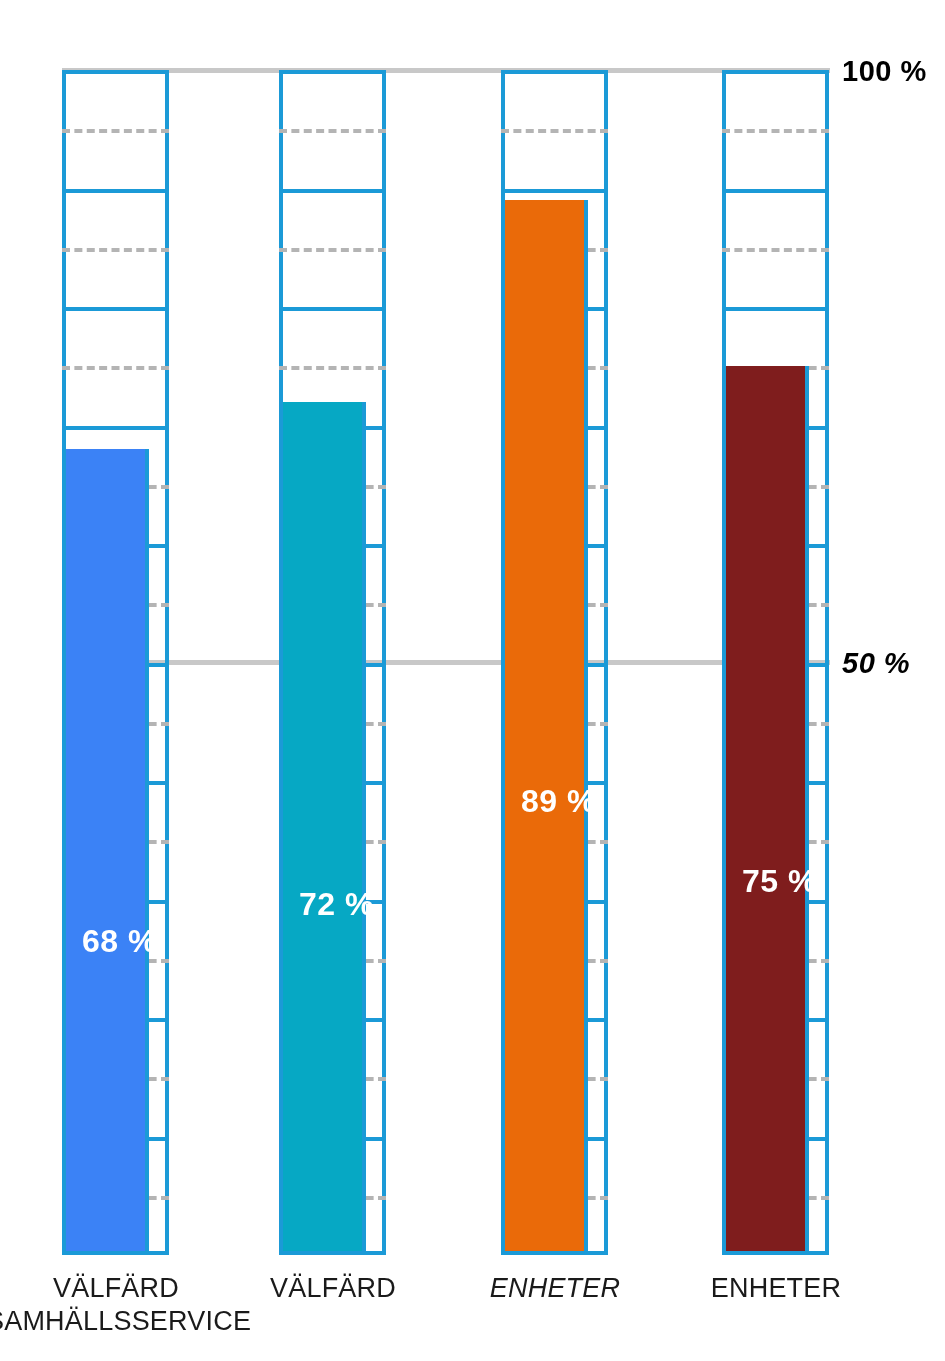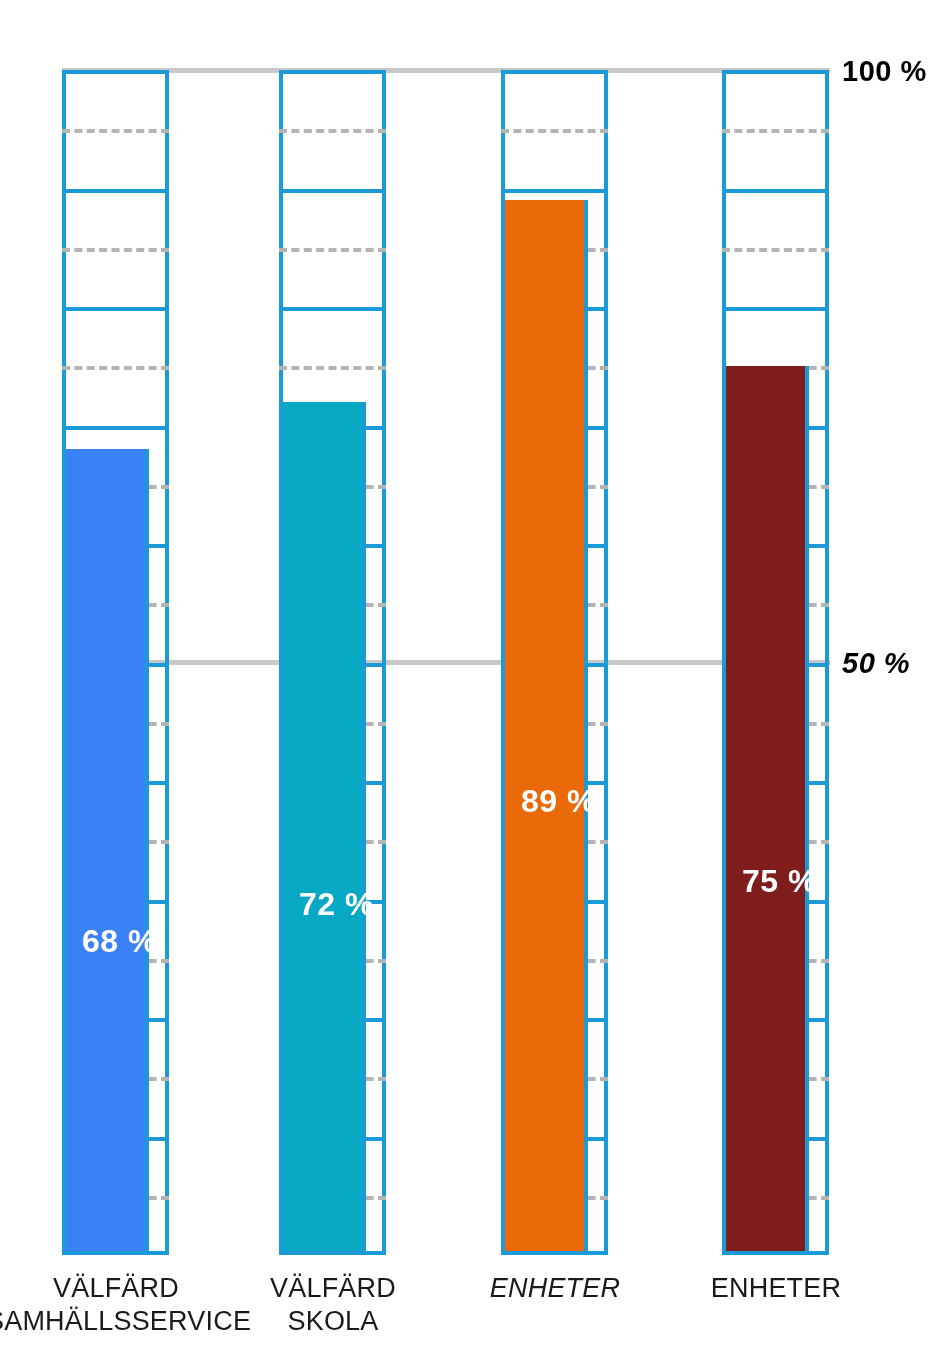--- a/index.html
+++ b/index.html
@@ -216,21 +216,20 @@
       </div>
     </div>
 
     <div class="category-label" style="left:-18px;">
       <span class="line">VÄLFÄRD</span>
       <span class="line">SAMHÄLLSSERVICE</span>
     </div>
 
     <div class="category-label" style="left:199px;">
       <span class="line">VÄLFÄRD</span>
-      <span class="line">SKOLA</span>
     </div>
 
     <div class="category-label" style="left:421px;font-style:italic;">
       <span class="line">ENHETER</span>
     </div>
 
     <div class="category-label" style="left:642px;">
       <span class="line">ENHETER</span>
     </div>
 

